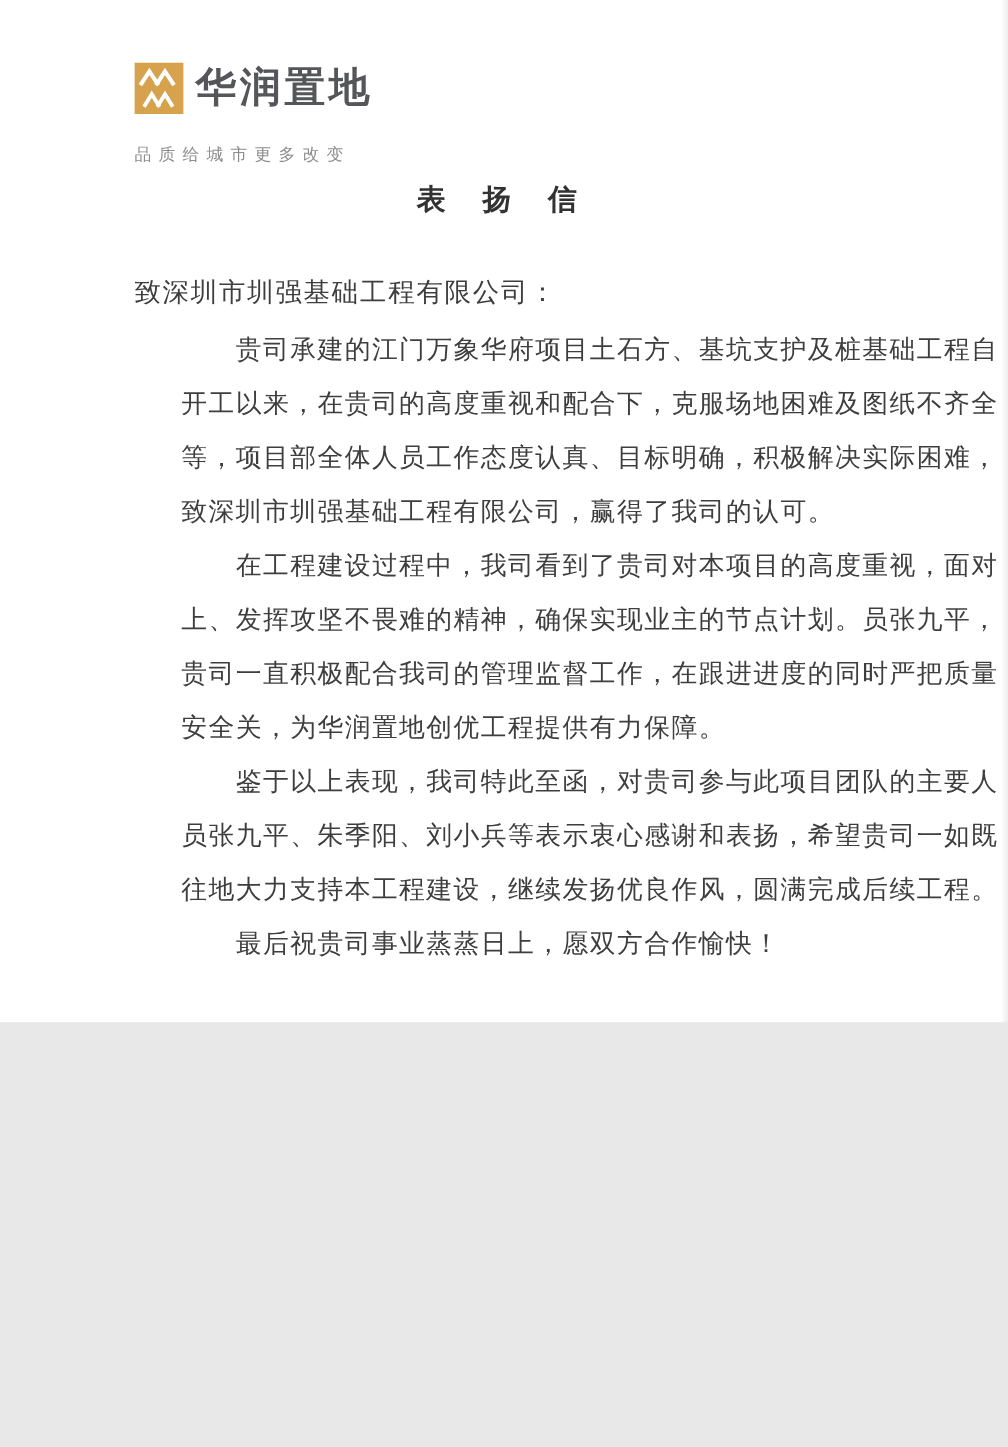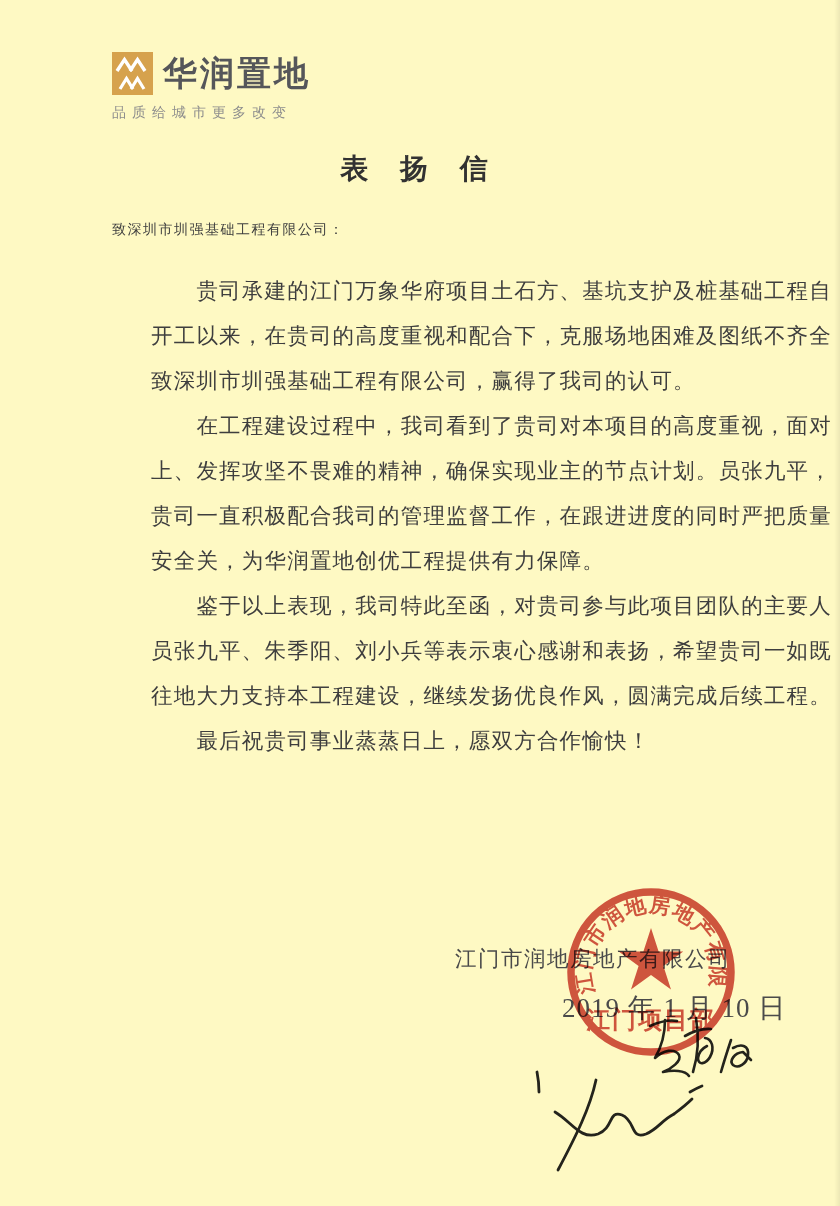--- a/index.html
+++ b/index.html
@@ -1,19 +1,19 @@
 <!DOCTYPE html>
 <html><head>
 <meta charset="utf-8">
 <style>
   html,body{margin:0;padding:0;background:#e8e8e8;}
   .page{
     position:relative;
-    width:840px;height:1206px;
-    background:#fef9c3;
+    width:840px;height:852px;
+    background:#ffffff;
     margin:0 auto;
     overflow:hidden;
     font-family:"Liberation Serif", serif;
   }
   
   .scan-edge{
     position:absolute;top:0;right:0;width:6px;height:100%;
     background:linear-gradient(to right, rgba(0,0,0,0), rgba(0,0,0,0.07));
   }
   
@@ -21,34 +21,34 @@
   .logo-row{display:flex;align-items:center;}
   .logo-mark{width:41px;height:43px;display:block;}
   .logo-text{
     font-family:"Liberation Sans", sans-serif;
     font-size:34px;font-weight:600;color:#55565a;
     letter-spacing:3px;margin-left:10px;line-height:43px;
   }
   .tagline{
     font-family:"Liberation Sans", sans-serif;
     font-size:14px;color:#8d8d8d;letter-spacing:6px;
-    margin-top:9px;
+    margin-top:25px;
   }
   
   .title{
     position:absolute;left:0;top:150px;width:100%;
     text-align:center;
     font-family:"Liberation Sans", sans-serif;
-    font-size:28px;font-weight:bold;color:#323232;
+    font-size:24px;font-weight:bold;color:#323232;
     letter-spacing:12px;
   }
   
   .salutation{
-    position:absolute;left:112px;top:212px;width:640px;
-    font-size:14px;color:#3e3e3e;letter-spacing:1.5px;line-height:36px;
+    position:absolute;left:112px;top:226px;width:640px;
+    font-size:22px;color:#3e3e3e;letter-spacing:1.5px;line-height:36px;
   }
   .body-block{
     position:absolute;left:112px;top:269px;width:632px;margin-left:39px;
   }
   .body-line{
     height:45px;line-height:45px;
     font-size:21.5px;color:#3e3e3e;letter-spacing:1.2px;
     white-space:nowrap;
   }
   
@@ -99,20 +99,21 @@
   <div class="title">表  扬  信</div>
 
   <div class="salutation">致深圳市圳强基础工程有限公司：</div>
 
   <div class="body-block">
 
       <div class="body-line">　　贵司承建的江门万象华府项目土石方、基坑支护及桩基础工程自</div>
 
       <div class="body-line">开工以来，在贵司的高度重视和配合下，克服场地困难及图纸不齐全</div>
 
+      <div class="body-line">等，项目部全体人员工作态度认真、目标明确，积极解决实际困难，</div>
 
       <div class="body-line">致深圳市圳强基础工程有限公司，赢得了我司的认可。</div>
 
       <div class="body-line">　　在工程建设过程中，我司看到了贵司对本项目的高度重视，面对</div>
 
 
 
       <div class="body-line">上、发挥攻坚不畏难的精神，确保实现业主的节点计划。员张九平，</div>
 
       <div class="body-line">贵司一直积极配合我司的管理监督工作，在跟进进度的同时严把质量</div>

